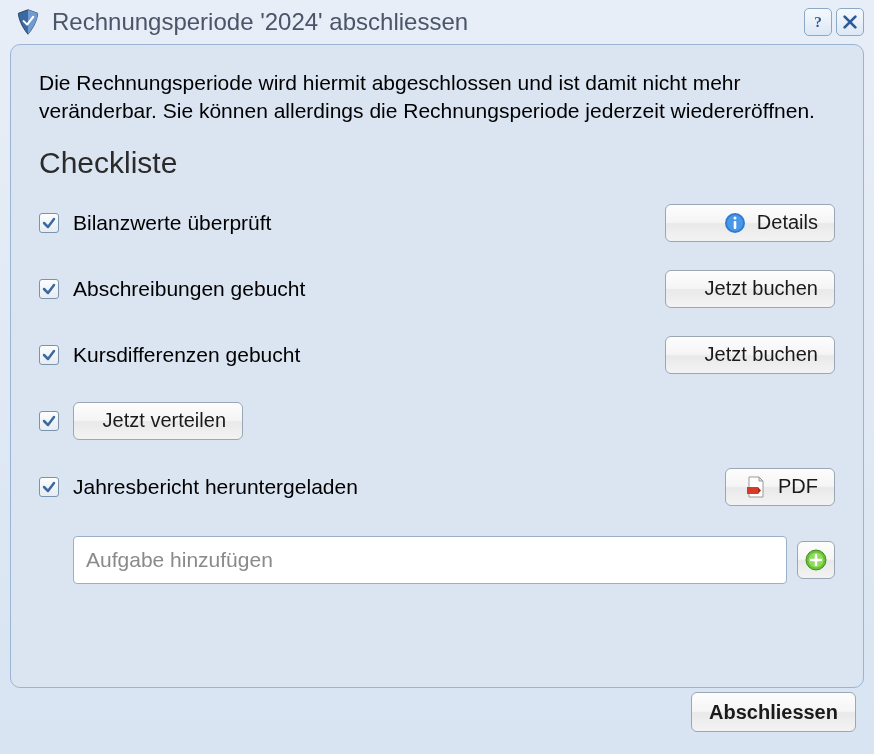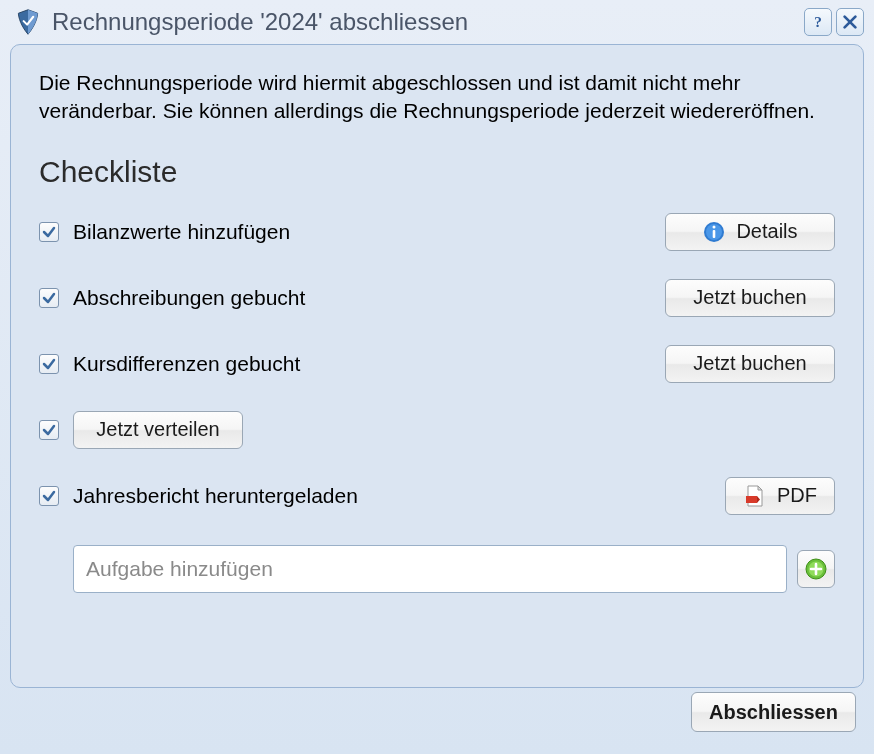--- a/index.html
+++ b/index.html
@@ -65,21 +65,21 @@
   border-radius: 10px;
   background: #dbe5f2;
   padding: 24px 28px 18px 28px;
   display: flex;
   flex-direction: column;
 }
 .description {
   font-size: 21px;
   color: #000;
   line-height: 1.35;
-  margin-bottom: 29px;
+  margin-bottom: 20px;
 }
 .checklist-heading {
   font-size: 30px;
   font-weight: 300;
   color: #2b2b2b;
   margin-bottom: 24px;
 }
 .checklist {
   display: flex;
   flex-direction: column;
@@ -114,21 +114,21 @@
 .action-btn {
   min-width: 170px;
   height: 38px;
   border: 1px solid #9aa7b5;
   border-radius: 6px;
   background: linear-gradient(to bottom, #fdfdfd 0%, #f5f5f5 48%, #e9e9e9 52%, #f3f3f3 100%);
   font-size: 20px;
   color: #1a1a1a;
   display: flex;
   align-items: center;
-  justify-content: center;
+  justify-content: flex-end;
   gap: 10px;
   cursor: pointer;
   padding: 0 16px;
 }
 .action-btn svg {
   width: 24px;
   height: 24px;
   flex-shrink: 0;
 }
 .btn-pdf {
@@ -226,21 +226,21 @@
     <h2 class="checklist-heading">Checkliste</h2>
 
     <div class="checklist">
 
       <div class="check-row">
         <div class="checkbox">
           <svg viewBox="0 0 14 14">
               <path d="M2 7 L6 11 L12 3" fill="none" stroke="#3b6aa0" stroke-width="2.5" stroke-linecap="round" stroke-linejoin="round"></path>
             </svg>
         </div>
-        <span class="check-label">Bilanzwerte hinzufügen</span>
+        <span class="check-label">Bilanzwerte überprüft</span>
         <button class="action-btn">
           <svg viewBox="0 0 24 24">
             <circle cx="12" cy="12" r="10" fill="#2f7bd1"></circle>
             <circle cx="12" cy="12" r="8" fill="#4a97e8"></circle>
             <circle cx="12" cy="7" r="1.5" fill="#fff"></circle>
             <rect x="10.7" y="10" width="2.6" height="8" rx="1" fill="#fff"></rect>
           </svg>
           <span>Details</span>
         </button>
       </div>

